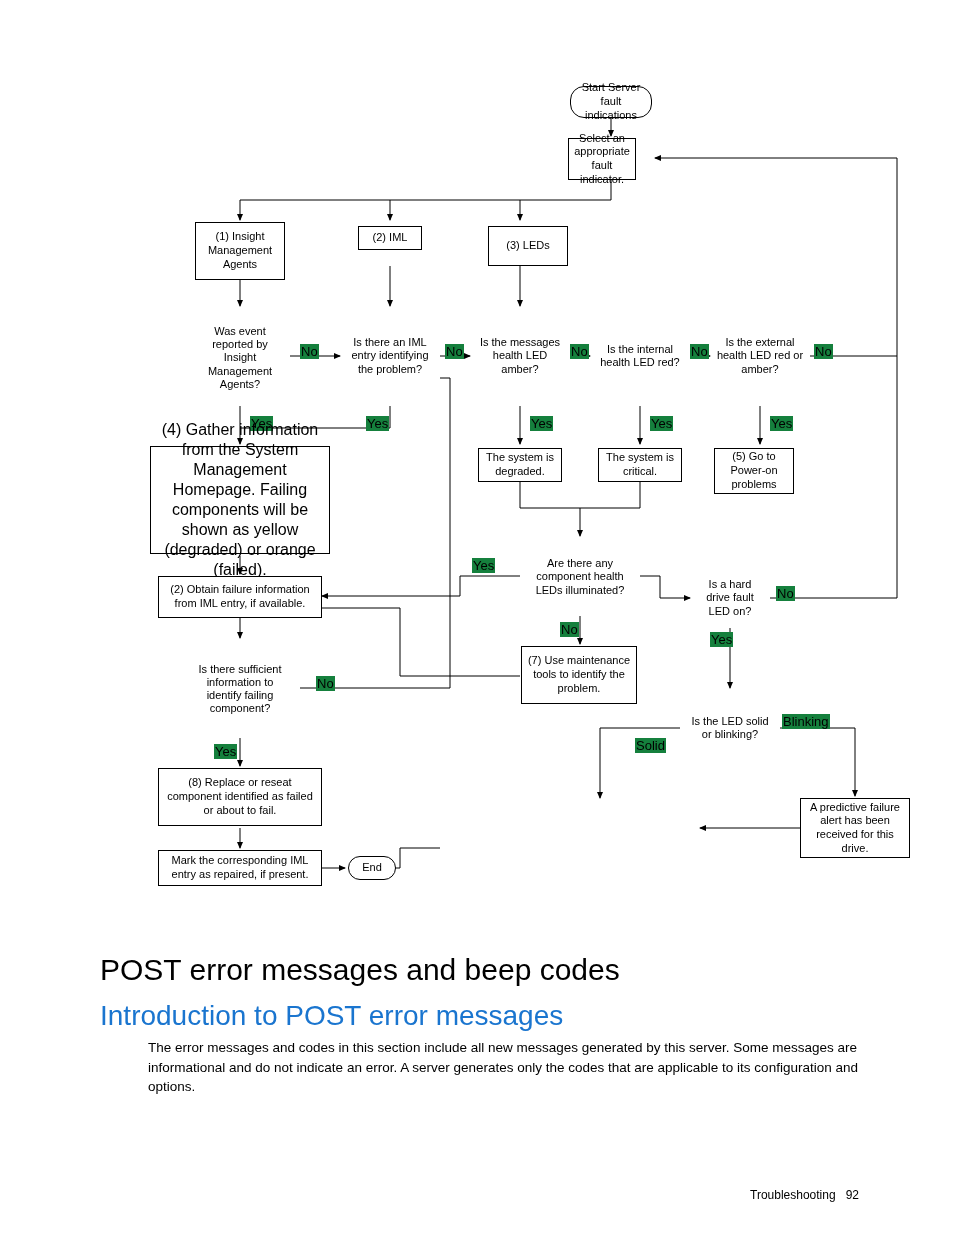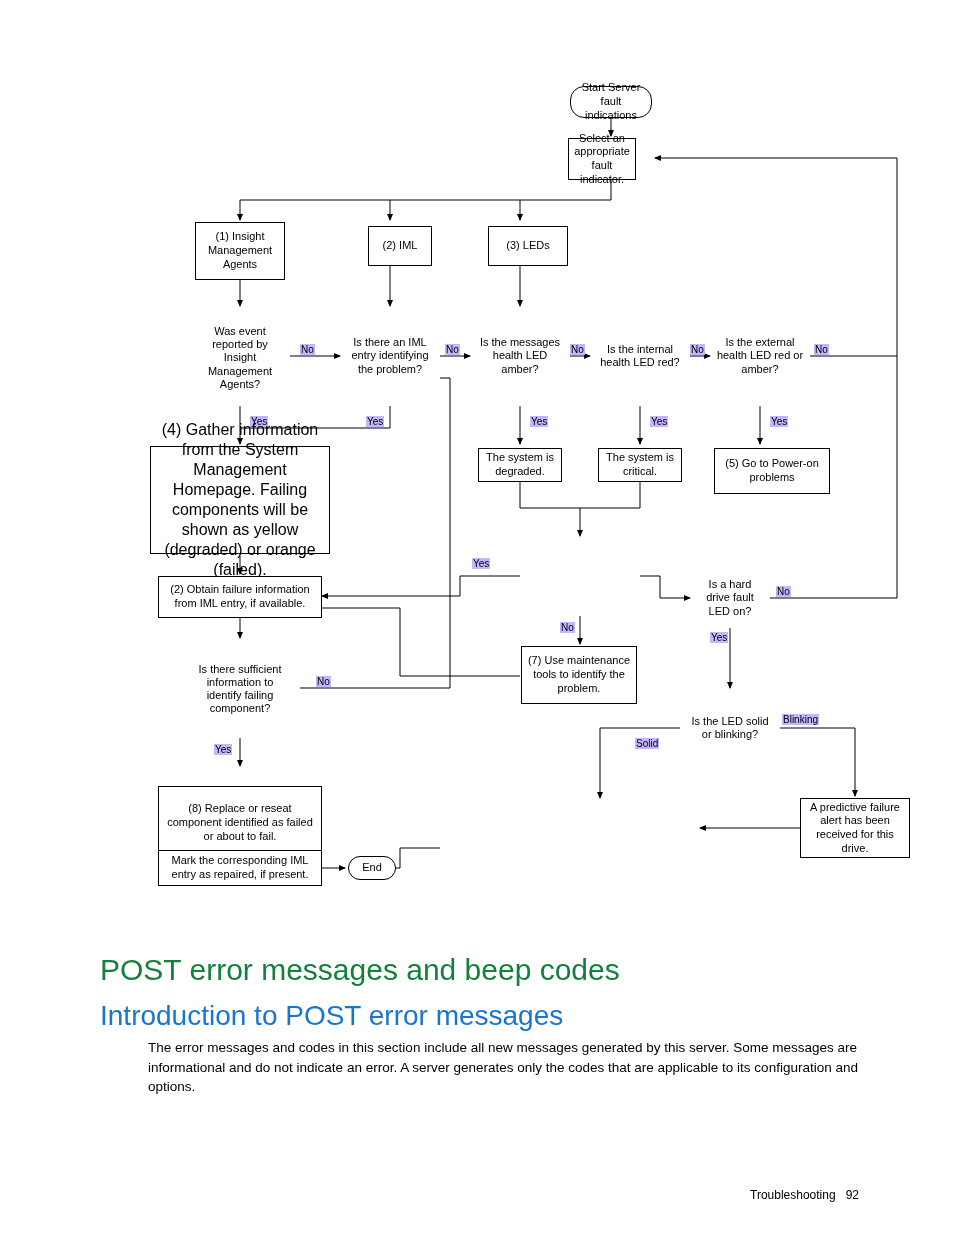--- a/index.html
+++ b/index.html
@@ -6,23 +6,23 @@
   .page{position:relative;width:954px;height:1235px;margin:8px auto;background:#fff}
   svg{position:absolute;top:0;left:0}
   .box,.rnd,.dia{position:absolute;border:1px solid #000;background:#fff;display:flex;
        align-items:center;justify-content:center;text-align:center;font-size:11px;
        line-height:1.25;padding:2px 4px;box-sizing:border-box}
   .rnd{border-radius:14px}
   .dia{border:none;background:transparent;padding:0}
   .dia::before{content:"";position:absolute;inset:0;border:1px solid #000;background:#fff;
        transform:rotate(45deg);z-index:-1}
   .dia-txt{transform:none;font-size:11px;line-height:1.2;max-width:90%}
-  .lbl{position:absolute;font-size:10px;background:#c4b5fd;padding:0 1px}
+  .lbl{position:absolute;font-size:13px;background:#15803d;padding:0 1px}
   .h1{position:absolute;font-family:"Trebuchet MS","Segoe UI",sans-serif;font-weight:400;
-      color:#15803d;font-size:30px;left:100px;top:945px}
+      color:#000000;font-size:30px;left:100px;top:945px}
   .h2{position:absolute;font-family:"Trebuchet MS","Segoe UI",sans-serif;font-weight:400;
       color:#1a75cf;font-size:28px;left:100px;top:992px}
   .para{position:absolute;left:148px;top:1030px;width:710px;font-size:13.5px;line-height:1.45;
         font-family:"Trebuchet MS","Segoe UI",sans-serif}
   .foot{position:absolute;right:95px;top:1180px;font-size:12px;
         font-family:"Trebuchet MS","Segoe UI",sans-serif}
 </style>
 </head>
 <body>
 
@@ -113,21 +113,21 @@
     <line x1="400" y1="840" x2="400" y2="860"></line>
     <line x1="400" y1="860" x2="395" y2="860"></line>
   </g>
 </svg>
 
 <div class="rnd" style="left:570px;top:78px;width:82px;height:32px">Start Server fault indications</div>
 <div class="box" style="left:568px;top:130px;width:68px;height:42px">Select an appropriate fault indicator.</div>
 
 <div class="box" style="left:195px;top:214px;width:90px;height:58px">(1)
 Insight Management Agents</div>
-<div class="box" style="left:368px;top:218px;width:64px;height:40px">(2)
+<div class="box" style="left:358px;top:218px;width:64px;height:24px">(2)
 IML</div>
 <div class="box" style="left:488px;top:218px;width:80px;height:40px">(3)
 LEDs</div>
 
 <div class="dia" style="left:342px;top:300px;width:96px;height:96px">
       <div class="dia-txt">Is there an IML entry identifying the problem?</div>
     </div>
 <div class="dia" style="left:190px;top:300px;width:100px;height:100px">
       <div class="dia-txt">Was event reported by Insight Management Agents?</div>
     </div>
@@ -150,26 +150,29 @@
 <span class="lbl" style="left:250px;top:408px">Yes</span>
 <span class="lbl" style="left:366px;top:408px">Yes</span>
 <span class="lbl" style="left:530px;top:408px">Yes</span>
 <span class="lbl" style="left:650px;top:408px">Yes</span>
 <span class="lbl" style="left:770px;top:408px">Yes</span>
 
 <div class="box" style="left:150px;top:438px;width:180px;height:108px;font-size:16px">(4)
 Gather information from the System Management Homepage. Failing components will be shown as yellow (degraded) or orange (failed).</div>
 <div class="box" style="left:478px;top:440px;width:84px;height:34px">The system is degraded.</div>
 <div class="box" style="left:598px;top:440px;width:84px;height:34px">The system is critical.</div>
-<div class="box" style="left:714px;top:440px;width:116px;height:46px">(5)
+<div class="box" style="left:714px;top:440px;width:80px;height:46px">(5)
 Go to Power-on problems</div>
 
 <div class="box" style="left:158px;top:568px;width:164px;height:42px">(2)
 Obtain failure information from IML entry, if available.</div>
 
+<div class="dia" style="left:524px;top:530px;width:112px;height:78px">
+      <div class="dia-txt">Are there any component health LEDs illuminated?</div>
+    </div>
 <span class="lbl" style="left:472px;top:550px">Yes</span>
 <span class="lbl" style="left:560px;top:614px">No</span>
 
 <div class="dia" style="left:692px;top:562px;width:76px;height:56px">
       <div class="dia-txt">Is a hard drive fault LED on?</div>
     </div>
 <span class="lbl" style="left:776px;top:578px">No</span>
 <span class="lbl" style="left:710px;top:624px">Yes</span>
 
 <div class="dia" style="left:182px;top:632px;width:116px;height:98px">
@@ -180,21 +183,21 @@
 
 <div class="box" style="left:521px;top:638px;width:116px;height:58px">(7)
 Use maintenance tools to identify the problem.</div>
 
 <div class="dia" style="left:684px;top:682px;width:92px;height:76px">
       <div class="dia-txt">Is the LED solid or blinking?</div>
     </div>
 <span class="lbl" style="left:635px;top:730px">Solid</span>
 <span class="lbl" style="left:782px;top:706px">Blinking</span>
 
-<div class="box" style="left:158px;top:778px;width:164px;height:74px">(8)
+<div class="box" style="left:158px;top:760px;width:164px;height:58px">(8)
 Replace or reseat component identified as failed or about to fail.</div>
 <div class="box" style="left:158px;top:842px;width:164px;height:36px">Mark the corresponding IML entry as repaired, if present.</div>
 <div class="rnd" style="left:348px;top:848px;width:48px;height:24px">End</div>
 
 <div class="box" style="left:800px;top:790px;width:110px;height:60px">A predictive failure alert has been received for this drive.</div>
 
 <div class="h1">POST error messages and beep codes</div>
 <div class="h2">Introduction to POST error messages</div>
 <div class="para">The error messages and codes in this section include all new messages generated by this server. Some messages are informational and do not indicate an error. A server generates only the codes that are applicable to its configuration and options.</div>
 

